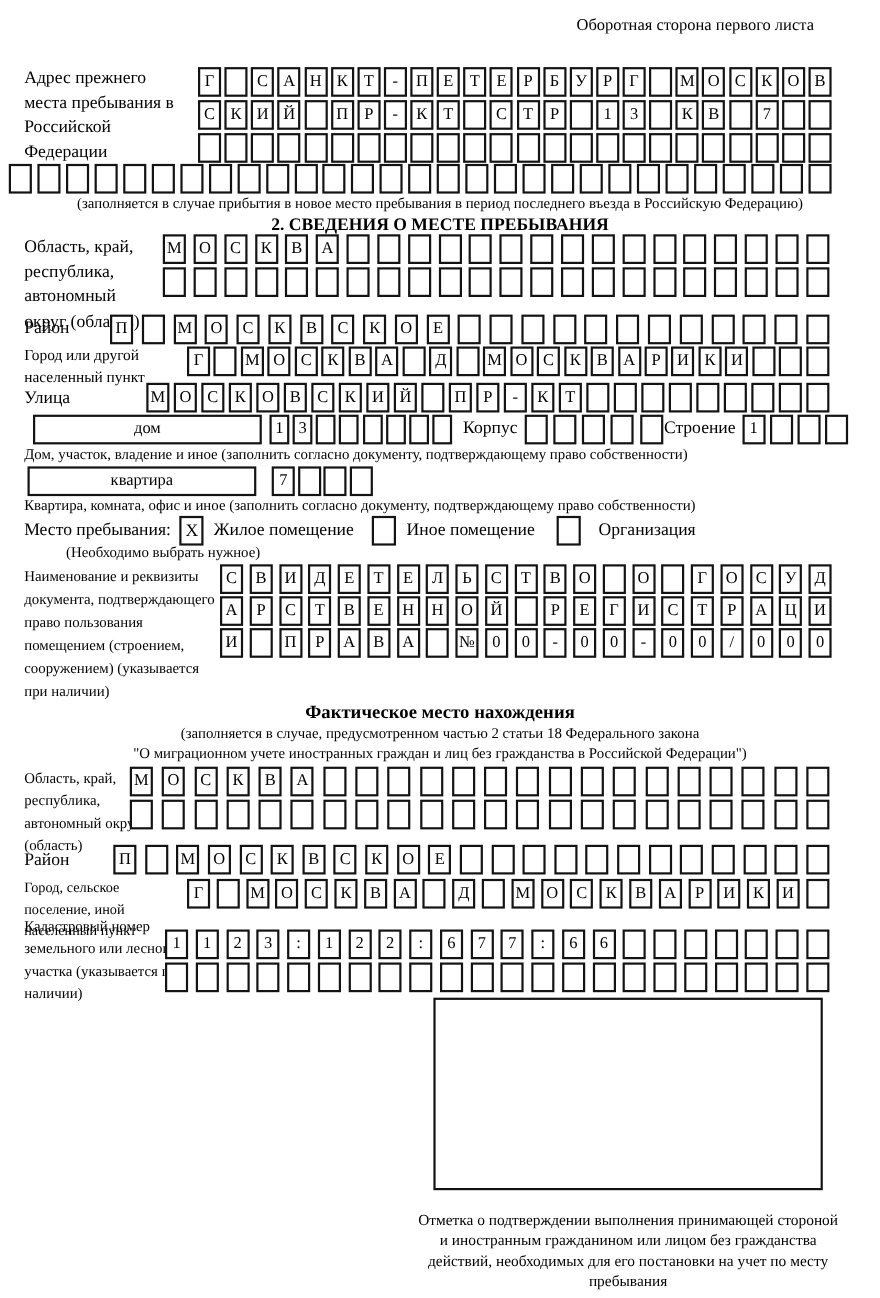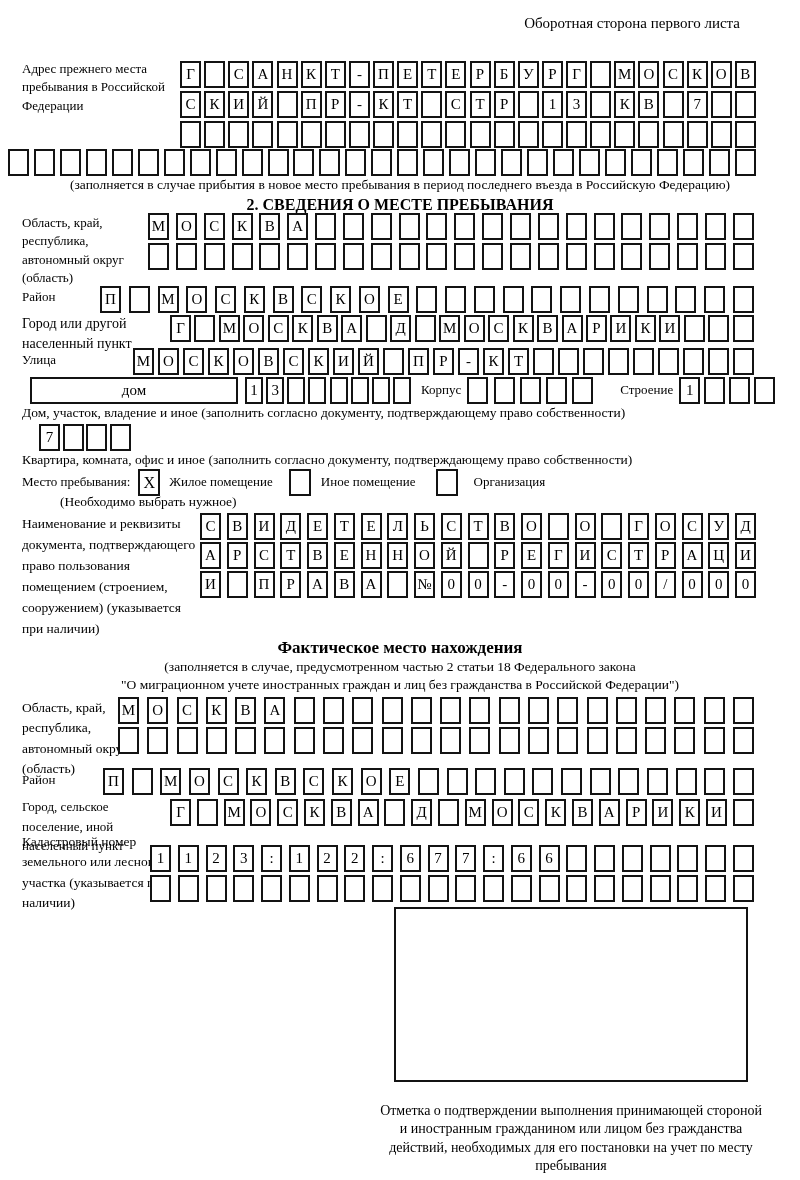--- a/index.html
+++ b/index.html
@@ -1,19 +1,19 @@
 <!DOCTYPE html>
 <html><head>
 <meta charset="utf-8">
 <style>
   html,body{margin:0;padding:0;background:#fff;}
   body{width:800px;height:1180px;position:relative;color:#000;
        font-family:"Liberation Serif","DejaVu Serif",serif;}
   .abs{position:absolute;}
-  .lbl{font-size:13px;line-height:1.42;}
+  .lbl{font-size:16px;line-height:1.42;}
   .sm{font-size:13.5px;}
   .ttl{font-weight:bold;font-size:16px;text-align:center;width:100%;}
   .ctr{text-align:center;width:100%;}
   .cells{display:flex;justify-content:space-between;height:27px;}
   .cell{box-sizing:border-box;width:21px;height:27px;border:2px solid #131313;
         display:flex;align-items:center;justify-content:center;
         font-size:15px;flex:0 0 auto;background:#fff;}
   .cells.narrow .cell{width:18px;}
   .wbox{box-sizing:border-box;border:2px solid #131313;height:27px;
         display:flex;align-items:center;justify-content:center;font-size:15px;}
@@ -289,31 +289,32 @@
       <span class="cell"></span>
     </div>
   <div class="lbl" style="margin-left:10px;">Корпус</div>
   <div class="cells gapcells" style="margin-left:6px;width:126px;justify-content:space-between;">
       <span class="cell"></span>
       <span class="cell"></span>
       <span class="cell"></span>
       <span class="cell"></span>
       <span class="cell"></span>
     </div>
-  <div class="lbl" style="margin-left:27px;text-align:right;">Строение</div>
+  <div class="lbl" style="margin-left:1px;text-align:right;">Строение</div>
   <div class="cells gapcells" style="margin-left:6px;width:96px;justify-content:space-between;">
       <span class="cell">1</span>
       <span class="cell"></span>
       <span class="cell"></span>
       <span class="cell"></span>
     </div>
 </div>
 <div class="abs sm" style="left:22px;top:405px;">Дом, участок, владение и иное (заполнить согласно документу, подтверждающему право собственности)</div>
 
 <div class="abs inlineflex" style="left:25px;top:424px;">
+  <div class="wbox" style="width:208px;">квартира</div>
   <div class="cells gapcells" style="margin-left:14px;width:92px;justify-content:space-between;">
       <span class="cell">7</span>
       <span class="cell"></span>
       <span class="cell"></span>
       <span class="cell"></span>
     </div>
 </div>
 <div class="abs sm" style="left:22px;top:452px;">Квартира, комната, офис и иное (заполнить согласно документу, подтверждающему право собственности)</div>
 
 <div class="abs inlineflex" style="left:22px;top:469px;">

